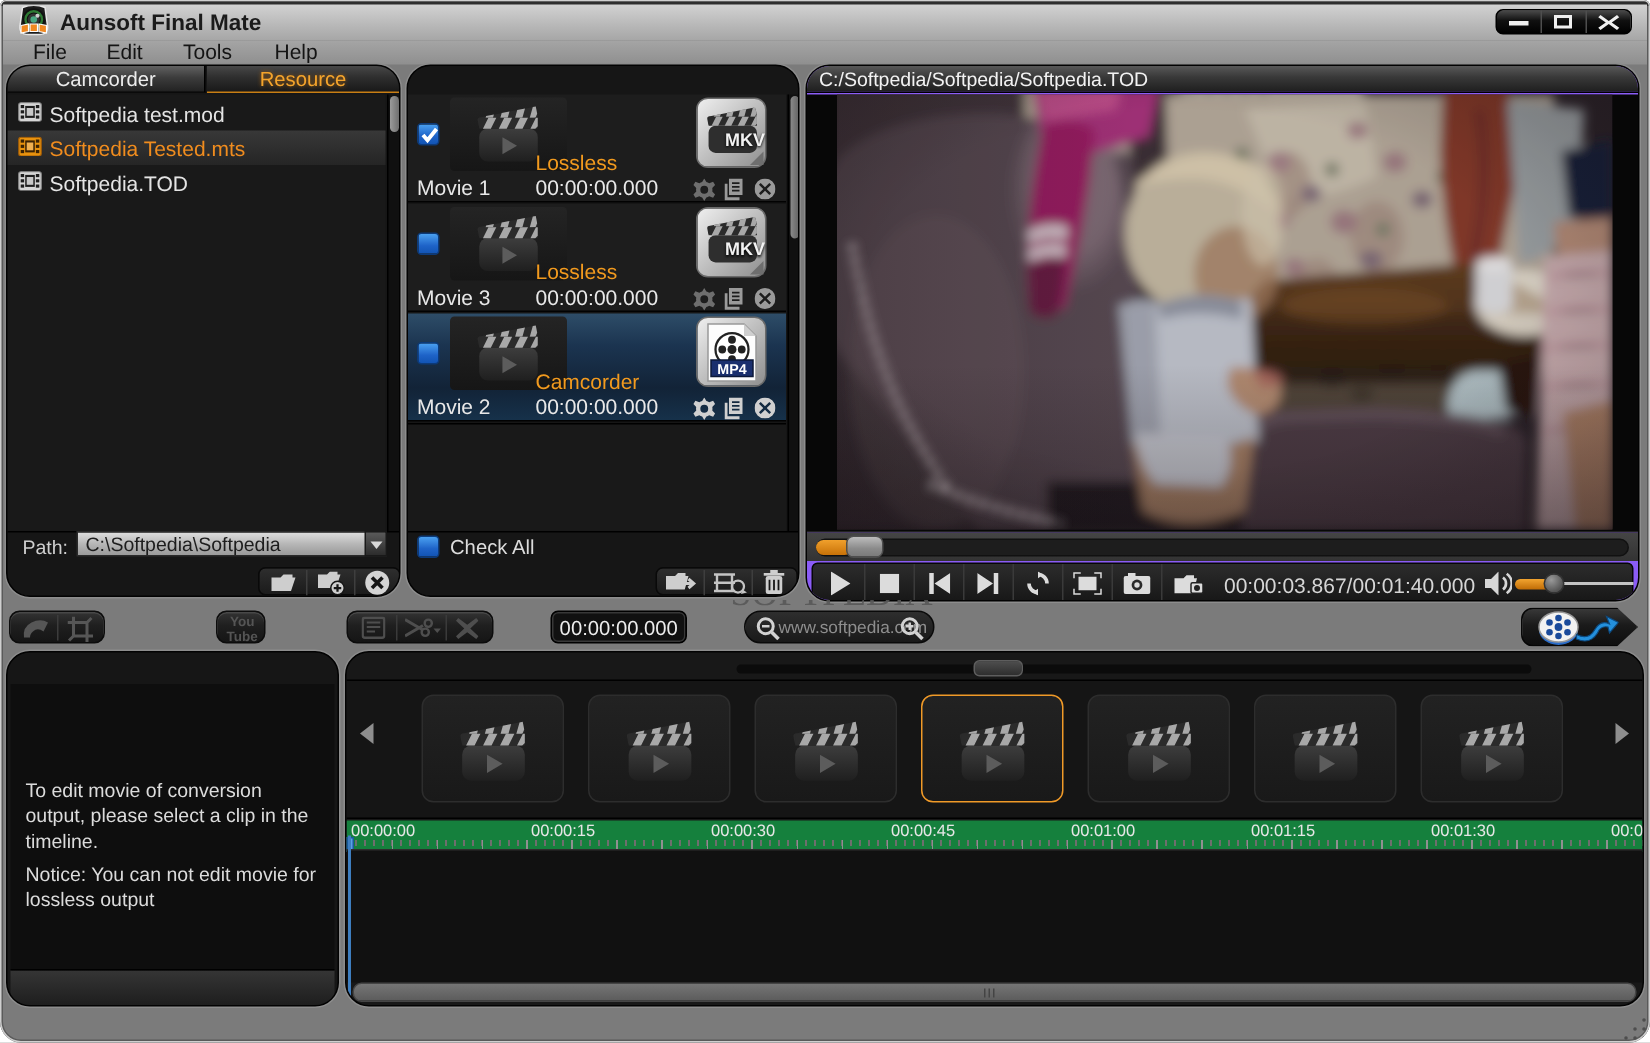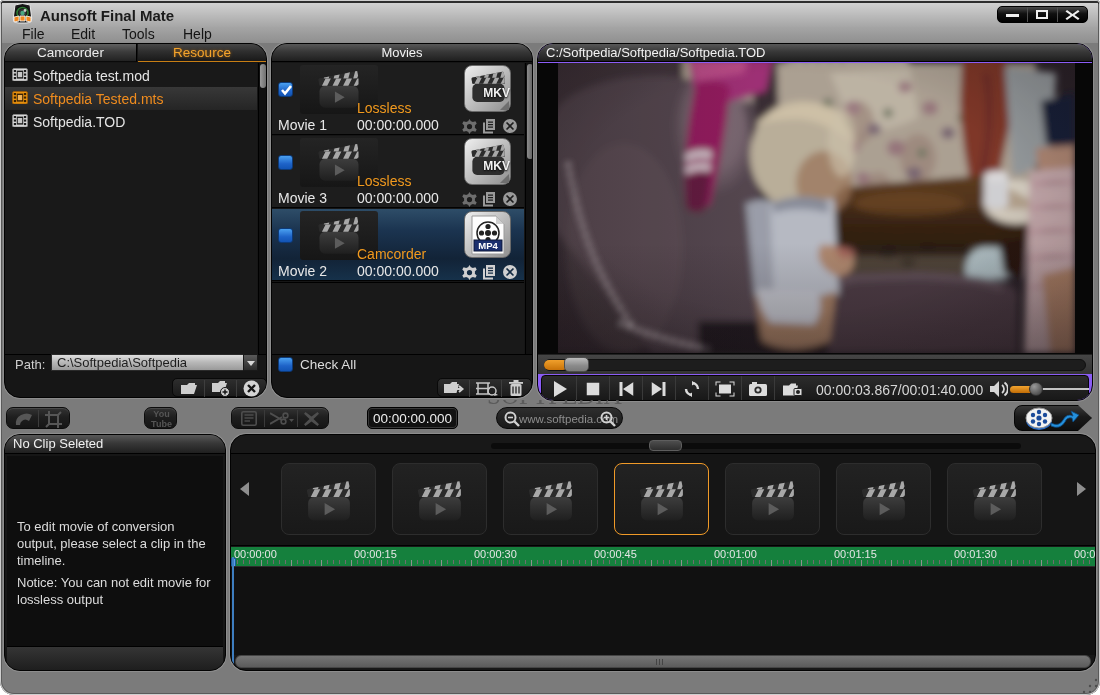--- a/index.html
+++ b/index.html
@@ -187,21 +187,20 @@
           <path d="M14 8.5 L14 13.5 M11.5 11 L16.5 11" stroke="#161616" stroke-width="1.5"></path>
         </svg>
       <span class="abs" style="left:63px;top:1px;width:1px;height:17px;background:#3e3e3e;"></span>
       <svg class="abs" style="left:70px;top:1px;" width="17" height="17" viewBox="0 0 17 17">
           <circle cx="8.5" cy="8.5" r="8" fill="#d4d4d4"></circle>
           <path d="M5 5 L12 12 M12 5 L5 12" stroke="#161616" stroke-width="2.4"></path>
         </svg>
     </div>
   </div>
   <div class="abs panel" id="midpanel">
-    <div class="phead" style="text-align:center;line-height:17px;">Movies</div>
     <div class="abs mrow" style="top:19px;">
       <span class="abs cb">
           <svg class="abs" style="left:1px;top:1px;" width="13" height="13" viewBox="0 0 13 13">
             <path d="M2 6 L5 9.5 L11 2" stroke="#fff" stroke-width="2.6" fill="none"></path>
           </svg>
         </span>
       <span class="abs thumb">
           <svg class="abs" style="left:13px;top:2px;" width="52" height="44" viewBox="0 0 64 54">
             <use href="#clap"></use>
           </svg>
@@ -613,21 +612,20 @@
     </svg>
   </div>
   <div class="abs" style="left:487px;top:382px;width:180px;height:18px;overflow:hidden;">
     <div class="abs" style="left:0;top:15px;font-family:Liberation Serif, serif;font-size:25px;color:#000000;opacity:0.8;">SOFTPEDIA<span style="font-size:10px;vertical-align:8px;">TM</span></div>
   </div>
   <div class="abs" style="left:487px;top:400px;width:180px;height:9px;overflow:hidden;">
     <div class="abs" style="left:0;top:-18px;font-family:'Liberation Serif',serif;font-size:25px;color:#585858;opacity:0.9;">SOFTPEDIA</div>
   </div>
 
   <div class="abs panel" id="botleft">
-    <div class="phead" style="height:19px;padding-left:8px;line-height:18px;border-radius:4px 4px 0 0;">No Clip Seleted</div>
     <div class="abs" style="left:2px;top:21px;width:216px;height:190px;background:#0e0e0e;">
       <div class="abs" style="left:10px;top:62px;width:198px;font-size:13px;color:#dcdcdc;line-height:17px;">To edit movie of conversion output, please select a clip in the timeline.</div>
       <div class="abs" style="left:10px;top:118px;width:198px;font-size:13px;color:#dcdcdc;line-height:17px;">Notice: You can not edit movie for lossless output</div>
     </div>
     <div class="abs" style="left:2px;top:211px;width:216px;height:24px;background:linear-gradient(#353535,#1e1e1e);border-top:1px solid #000;"></div>
   </div>
 
   <div class="abs panel" id="botright">
     <div class="abs" style="left:260px;top:8px;width:530px;height:6px;background:#0b0b0b;border-radius:3px;"></div>
     <div class="abs" style="left:418px;top:5px;width:33px;height:11px;background:linear-gradient(#4e4e4e,#2e2e2e);border:1px solid #5e5e5e;border-radius:4px;"></div>

